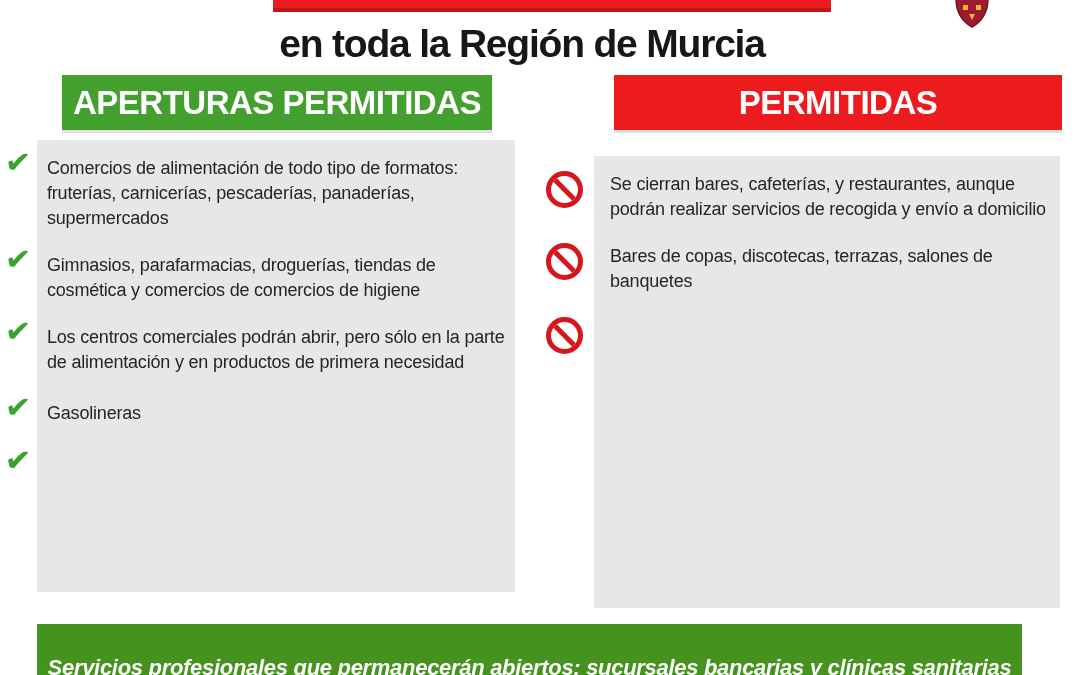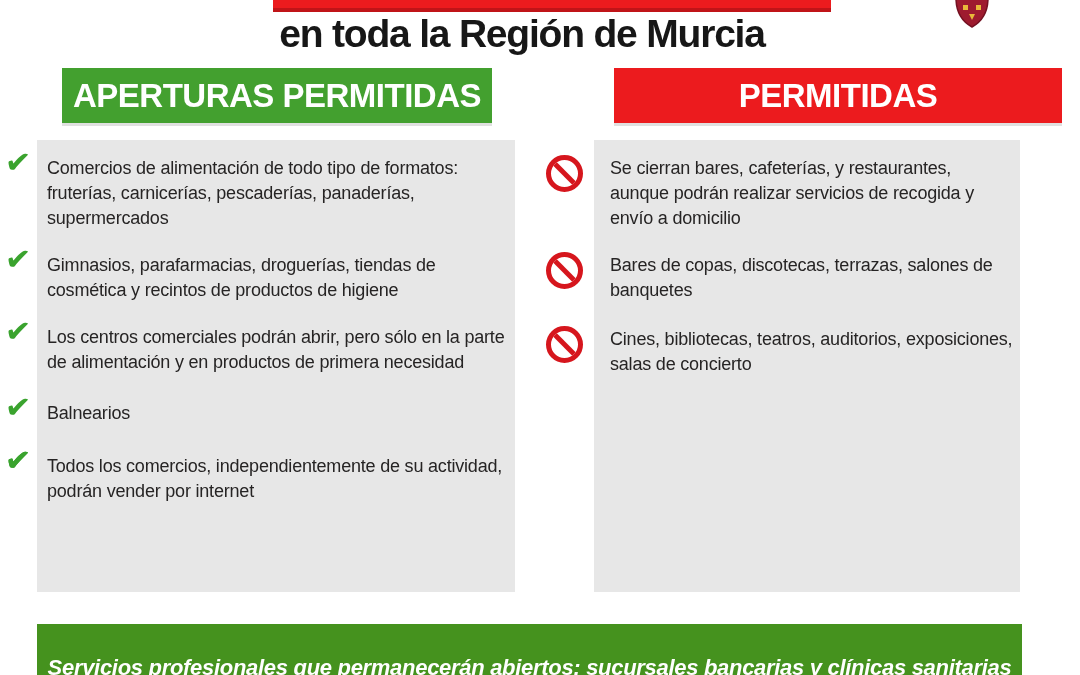--- a/index.html
+++ b/index.html
@@ -15,41 +15,41 @@
   .top-banner{
     position:absolute;left:273px;top:-34px;width:558px;height:42px;
     background:var(--banner_red,#ec1b1e);
     border-bottom:4px solid #c01418;
   }
 
   
   .crest{position:absolute;left:953px;top:-14px;width:38px;height:42px;}
 
   .title{
-    position:absolute;left:0;top:12px;width:1044px;margin:0;
+    position:absolute;left:0;top:22px;width:1044px;margin:0;
     text-align:center;
     font-size:39px;font-weight:bold;letter-spacing:-1.2px;color:#171717;
   }
 
   .col-header{
-    position:absolute;top:68px;height:55px;
+    position:absolute;top:75px;height:55px;
     display:flex;align-items:center;justify-content:center;
     color:#ffffff;font-weight:bold;font-size:33px;letter-spacing:-0.5px;
     box-shadow:0 3px 0 rgba(0,0,0,0.12);
   }
   .col-header.green{left:62px;width:430px;background:var(--header_green,#43a02f);}
   .col-header.red{left:614px;width:448px;background:var(--banner_red,#ec1b1e);}
 
   .panel{
     position:absolute;top:140px;height:452px;box-sizing:border-box;
     background:var(--panel_gray,#e7e7e7);
     font-size:18px;line-height:25px;letter-spacing:-0.2px;
   }
   .panel.left{left:37px;width:478px;padding:16px 8px 0 10px;}
-  .panel.right{left:594px;width:426px;padding:16px 6px 0 16px;}
+  .panel.right{left:594px;width:466px;padding:16px 6px 0 16px;margin-top:16px;}
 
   .item{position:relative;}
   .item-text b{font-weight:normal;}
 
   .panel.left  .item:nth-child(1){margin-bottom:22px;}
   .panel.left  .item:nth-child(2){margin-bottom:22px;}
   .panel.left  .item:nth-child(3){margin-bottom:26px;}
   .panel.left  .item:nth-child(4){margin-bottom:28px;}
   .panel.left  .item:nth-child(5){margin-bottom:26px;}
   .panel.right .item:nth-child(1){margin-bottom:22px;}
@@ -108,30 +108,30 @@
   <div class="col-header green">
     <span>APERTURAS PERMITIDAS</span>
   </div>
 
   <div class="col-header red">
     <span>PERMITIDAS</span>
   </div>
 
   <div class="panel left">
       <div class="item"><span class="icon check">✔</span><span class="item-text"><b>Comercios de alimentación de todo tipo de formatos:</b><span> fruterías, carnicerías, pescaderías, panaderías, supermercados</span></span></div>
-      <div class="item"><span class="icon check">✔</span><span class="item-text"><b>Gimnasios,</b><span> parafarmacias, droguerías, tiendas de cosmética y recintos de productos de higiene</span></span></div>
+      <div class="item"><span class="icon check">✔</span><span class="item-text"><b>Gimnasios,</b><span> parafarmacias, droguerías, tiendas de cosmética y comercios de comercios de higiene</span></span></div>
       <div class="item"><span class="icon check">✔</span><span class="item-text"><span>Los </span><b>centros comerciales</b><span> podrán abrir, pero sólo en la parte de alimentación y en productos de primera necesidad</span></span></div>
-      <div class="item"><span class="icon check">✔</span><span class="item-text"><b>Balnearios</b></span></div>
+      <div class="item"><span class="icon check">✔</span><span class="item-text"><b>Gasolineras</b></span></div>
       <div class="item"><span class="icon check">✔</span></div>
-      <div class="item"><span class="icon check">✔</span><span class="item-text"><span>Todos los comercios, independientemente de su actividad, podrán </span><b>vender por internet</b></span></div>
+      <div class="item"><span class="icon check">✔</span></div>
     </div>
 
   <div class="panel right">
       <div class="item"><span class="icon no-entry"></span><span class="item-text"><b>Se cierran bares, cafeterías, y restaurantes,</b><span> aunque podrán realizar servicios de recogida y envío a domicilio</span></span></div>
       <div class="item"><span class="icon no-entry"></span><span class="item-text"><b>Bares de copas, discotecas, terrazas, salones de banquetes</b></span></div>
-      <div class="item"><span class="icon no-entry"></span><span class="item-text"><b>Cines, bibliotecas, teatros, auditorios, exposiciones, salas de concierto</b></span></div>
+      <div class="item"><span class="icon no-entry"></span></div>
     </div>
 
   <div class="footer-bar">
     <span>Servicios profesionales que permanecerán abiertos: sucursales bancarias y clínicas sanitarias</span>
   </div>
 
 </div>
 
 </body></html>

